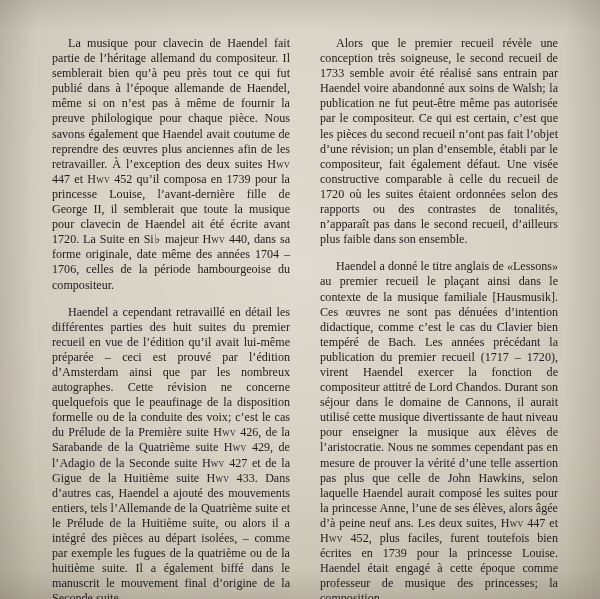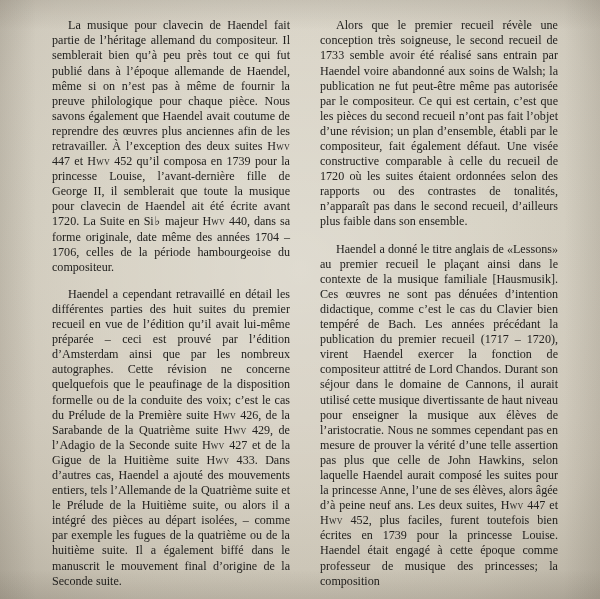--- a/index.html
+++ b/index.html
@@ -34,21 +34,20 @@
       linear-gradient(180deg, rgba(105,96,82,0.16) 0%, rgba(255,255,255,0) 5%, rgba(255,255,255,0) 95%, rgba(105,96,82,0.18) 100%);
   }
   .columns {
     position: absolute;
     top: 36px;
     left: 52px;
     right: 52px;
     bottom: 28px;
     display: flex;
     gap: 30px;
-    align-items: center;
   }
   .column {
     width: 238px;
     flex: 0 0 238px;
   }
   p {
     margin: 0;
     font-size: 12.1px;
     line-height: 15.1px;
     text-align: justify;

